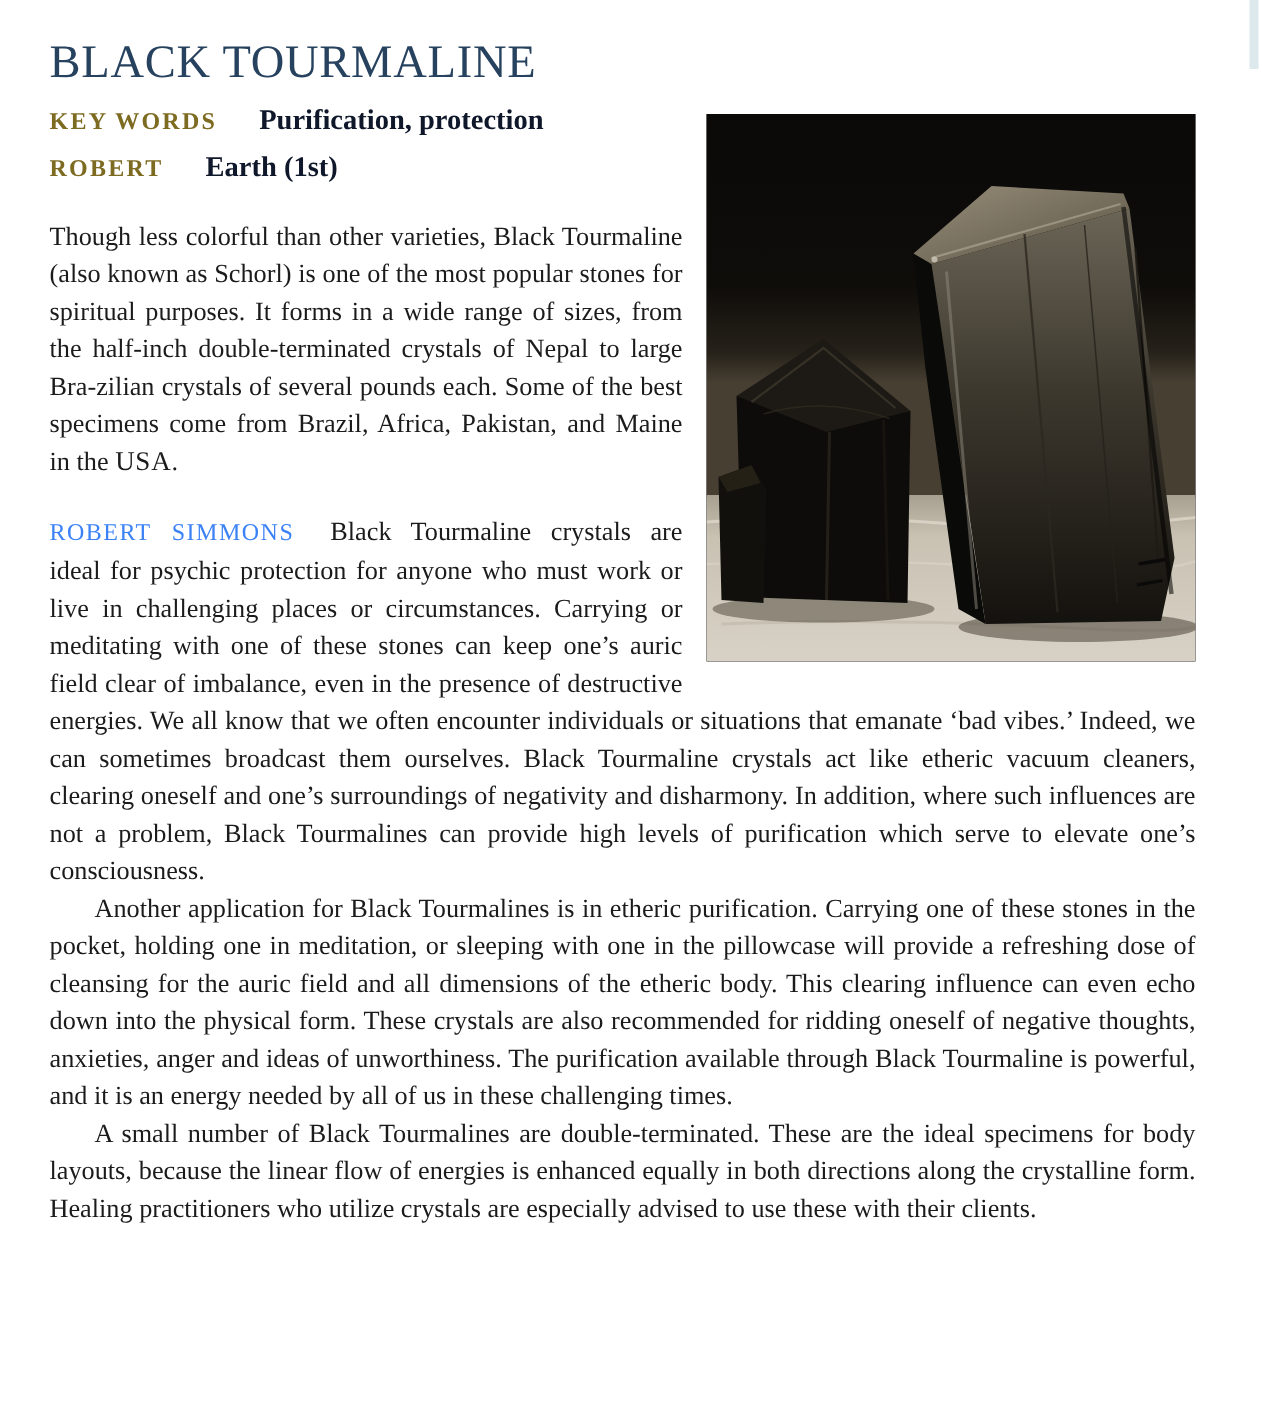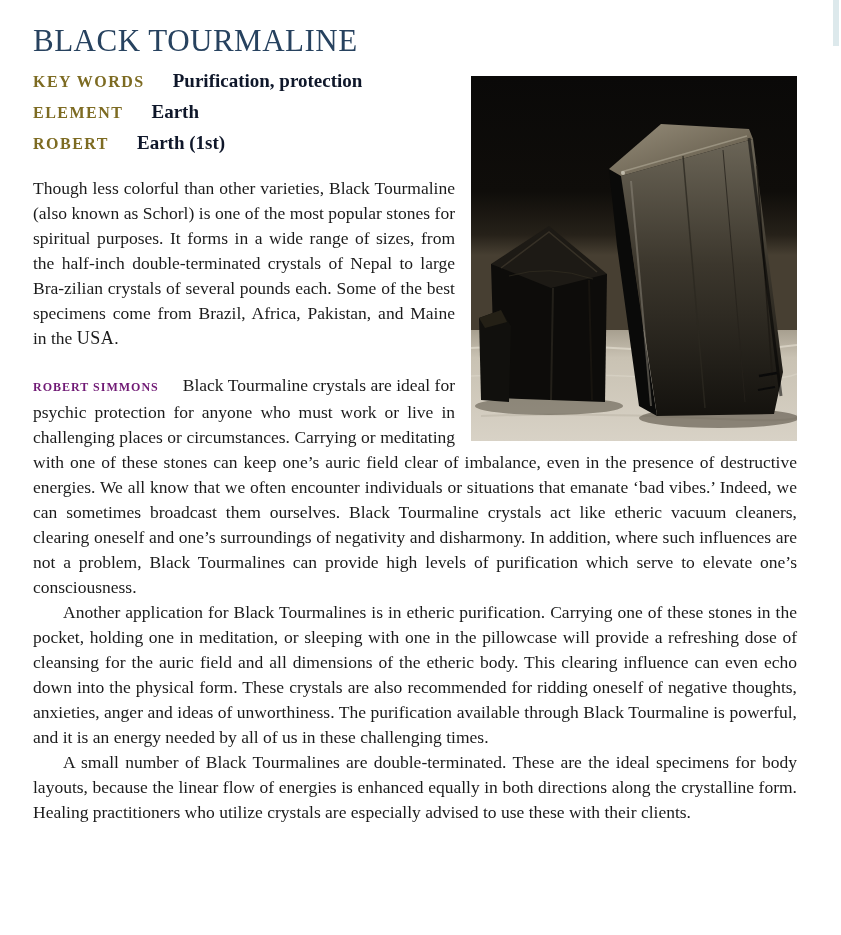--- a/index.html
+++ b/index.html
@@ -51,24 +51,24 @@
   }
   .smallcaps { font-size: 18px; letter-spacing: 0.5px; }
   .rs-block { margin-top: 22px; }
   .rs-block p {
     margin: 0;
     text-align: justify;
     font-size: 17.5px;
     line-height: 25px;
   }
   .author {
-    font-weight: 700;
-    font-size: 12px;
+    font-weight: 400;
+    font-size: 16px;
     letter-spacing: 1px;
-    color: #701a75;
+    color: #3b82f6;
   }
   .author-gap { display: inline-block; width: 24px; }
   .indent { text-indent: 30px; font-family: Liberation Serif, serif; }
   .edge-strip {
     position: absolute;
     top: 0;
     right: 2px;
     width: 6px;
     height: 46px;
     background: #dde9ec;
@@ -143,23 +143,20 @@
           <circle cx="152" cy="97" r="2" fill="#cfcabb" opacity="0.8"></circle>
         </g>
       </svg>
     </div>
 
     <div class="attrs">
       <div class="attr-row">
         <span class="attr-label">KEY WORDS</span><span class="attr-value">Purification, protection</span>
       </div>
       <div class="attr-row">
-        <span class="attr-label">ELEMENT</span><span class="attr-value">Earth</span>
-      </div>
-      <div class="attr-row">
         <span class="attr-label">ROBERT</span><span class="attr-value">Earth (1st)</span>
       </div>
     </div>
 
     <p class="intro"><span>Though less colorful than other varieties, Black Tourmaline (also known as Schorl) is one of the most popular stones for spiritual purposes. It forms in a wide range of sizes, from the half-inch double-terminated crystals of Nepal to large Bra-zilian crystals of several pounds each. Some of the best specimens come from Brazil, Africa, Pakistan, and Maine in the </span><span class="smallcaps">USA</span><span>.</span></p>
 
     <div class="rs-block">
       <p><span class="author">ROBERT SIMMONS</span><span class="author-gap"></span><span>Black Tourmaline crystals are ideal for psychic protection for anyone who must work or live in challenging places or circumstances. Carrying or meditating with one of these stones can keep one’s auric field clear of imbalance, even in the presence of destructive energies. We all know that we often encounter individuals or situations that emanate ‘bad vibes.’ Indeed, we can sometimes broadcast them ourselves. Black Tourmaline crystals act like etheric vacuum cleaners, clearing oneself and one’s surroundings of negativity and disharmony. In addition, where such influences are not a problem, Black Tourmalines can provide high levels of purification which serve to elevate one’s consciousness.</span></p>
       <p class="indent">Another application for Black Tourmalines is in etheric purification. Carrying one of these stones in the pocket, holding one in meditation, or sleeping with one in the pillowcase will provide a refreshing dose of cleansing for the auric field and all dimensions of the etheric body. This clearing influence can even echo down into the physical form. These crystals are also recommended for ridding oneself of negative thoughts, anxieties, anger and ideas of unworthiness. The purification available through Black Tourmaline is powerful, and it is an energy needed by all of us in these challenging times.</p>
       <p class="indent">A small number of Black Tourmalines are double-terminated. These are the ideal specimens for body layouts, because the linear flow of energies is enhanced equally in both directions along the crystalline form. Healing practitioners who utilize crystals are especially advised to use these with their clients.</p>

